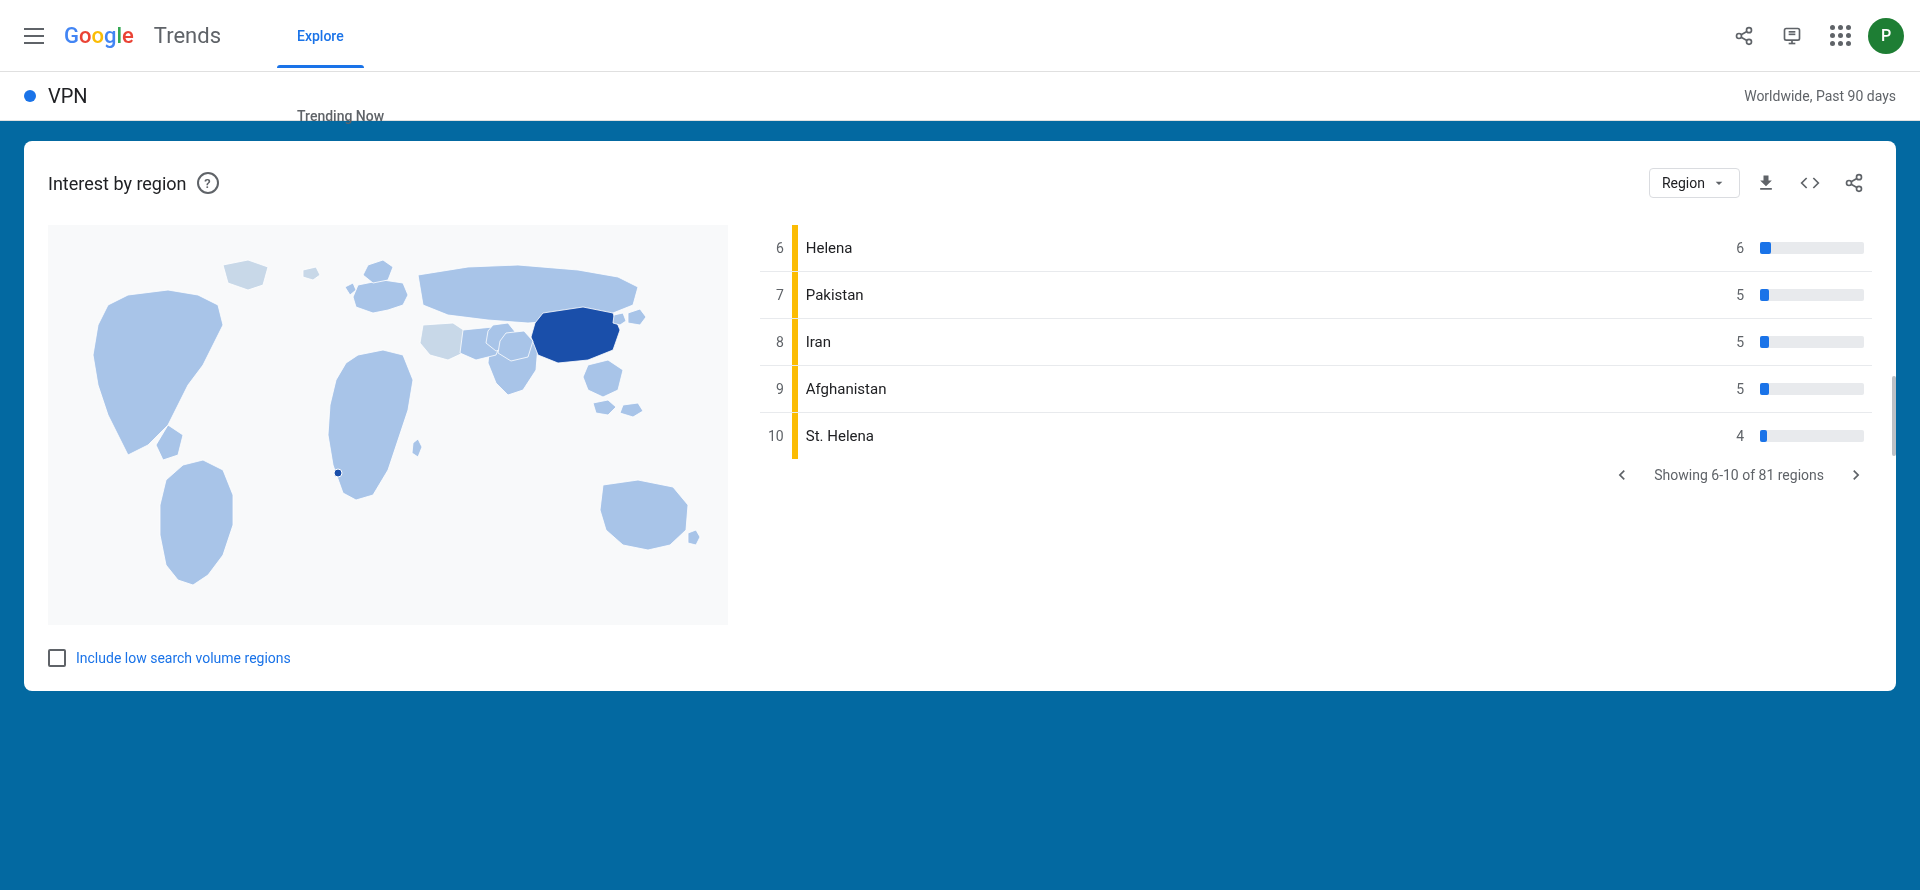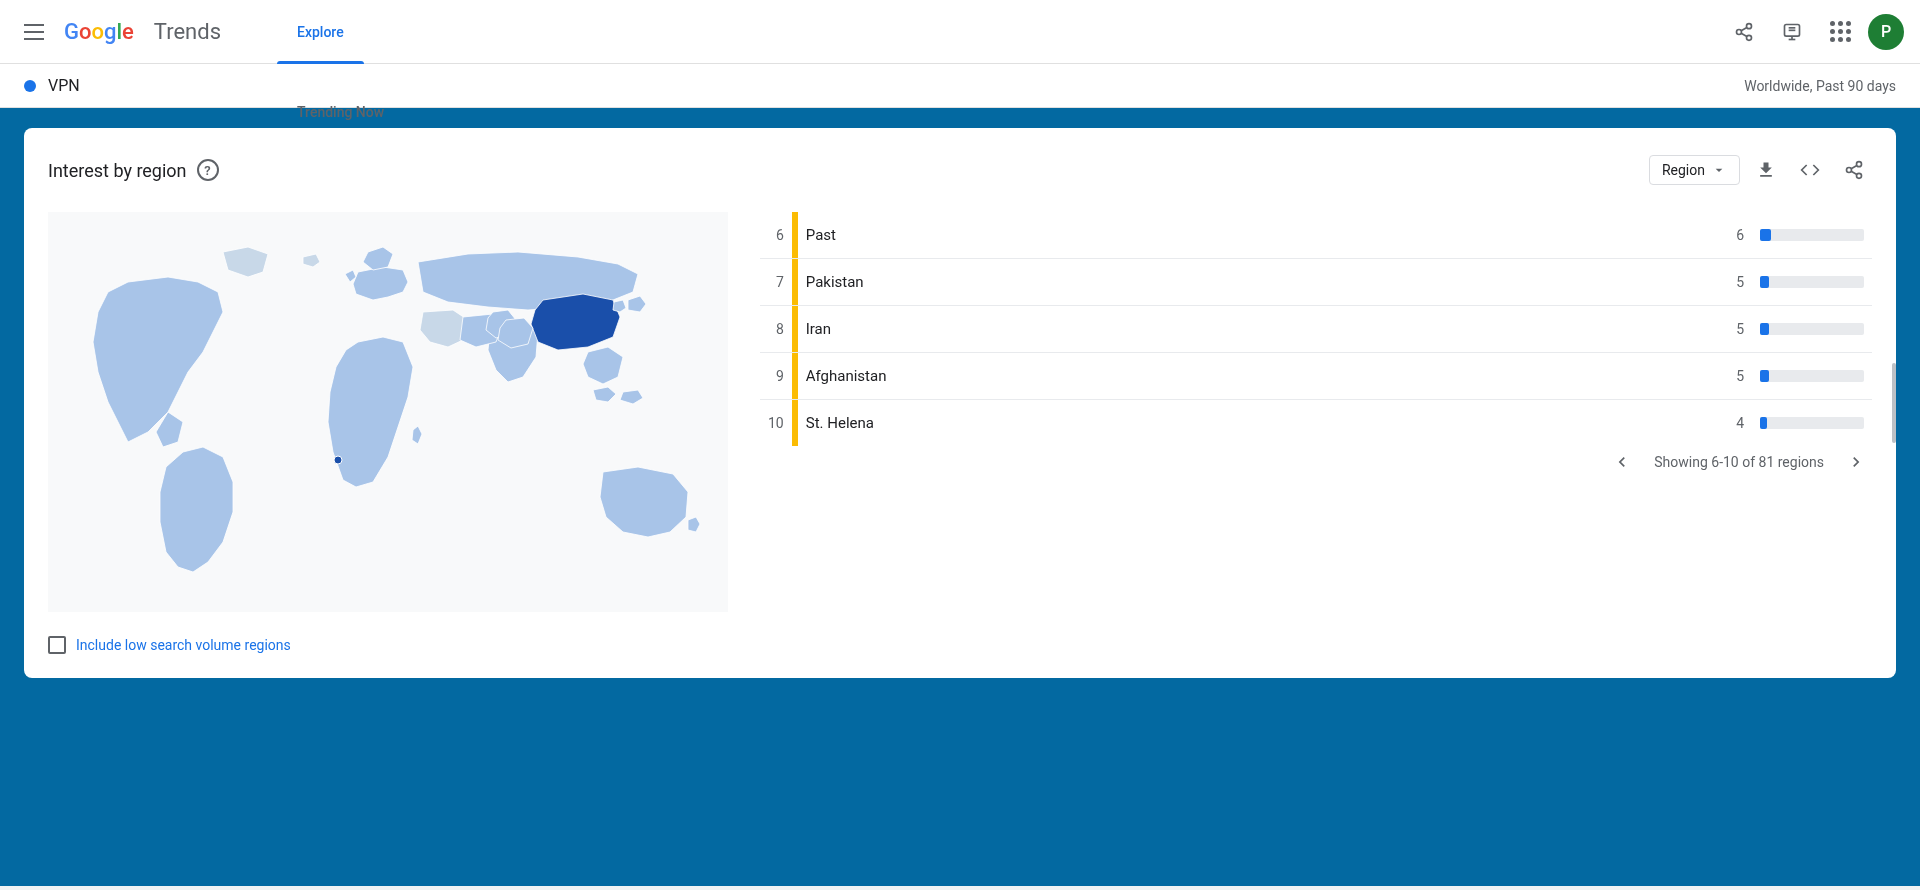--- a/index.html
+++ b/index.html
@@ -1,21 +1,21 @@
 <!DOCTYPE html>
 <html><head>
   <meta charset="utf-8">
   <style>
     * { margin: 0; padding: 0; box-sizing: border-box; }
     body { font-family: 'Google Sans', Roboto, Arial, sans-serif; background: #f1f3f4; width: 1920px; min-height: 890px; overflow-x: hidden; }
 
     
     .header {
       background: #fff;
-      height: 64px;
+      height: 72px;
       display: flex;
       align-items: center;
       padding: 0 16px;
       border-bottom: 1px solid #e0e0e0;
       position: relative;
     }
     .header-left { display: flex; align-items: center; gap: 8px; }
     .hamburger { cursor: pointer; padding: 8px; border-radius: 50%; display: flex; flex-direction: column; gap: 5px; }
     .hamburger span { display: block; width: 20px; height: 2px; background: #5f6368; }
     .logo { display: flex; align-items: center; gap: 0; margin-left: 4px; margin-right: 16px; }
@@ -72,21 +72,21 @@
       padding: 12px 24px;
       border-bottom: 1px solid #e0e0e0;
       display: flex;
       align-items: center;
       justify-content: space-between;
     }
     .search-term {
       display: flex;
       align-items: center;
       gap: 12px;
-      font-size: 16px;
+      font-size: 20px;
       color: #202124;
     }
     .blue-dot {
       width: 12px; height: 12px; border-radius: 50%;
       background: #1a73e8;
       flex-shrink: 0;
     }
     .search-meta { font-size: 14px; color: #5f6368; }
 
     
@@ -396,21 +396,21 @@
         </div>
       </div>
 
       <div class="table-area">
         <table class="region-table">
           <tbody id="table-body">
 
           <tr>
       <td class="rank-cell">6</td>
       <td style="background:#FBBC04; width:6px; padding:0;"></td>
-      <td class="country-cell">Past</td>
+      <td class="country-cell">Helena</td>
       <td style="flex:1;"></td>
       <td class="score-cell">6</td>
       <td class="bar-cell">
         <div class="bar-bg">
           <div class="bar-fill" style="width:10.8px;"></div>
         </div>
       </td>
     </tr>
               <tr>
       <td class="rank-cell">7</td>

